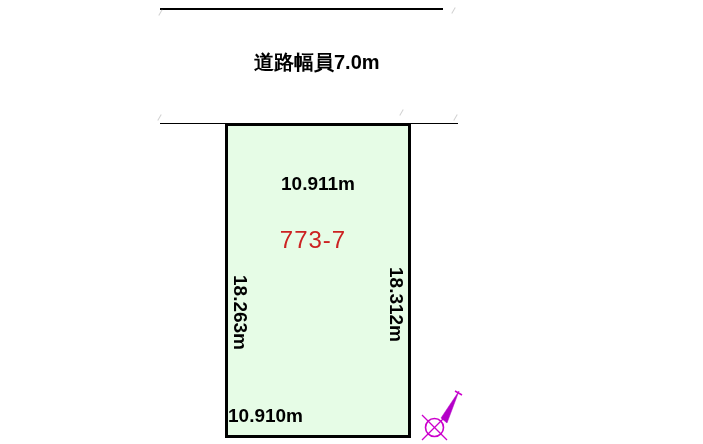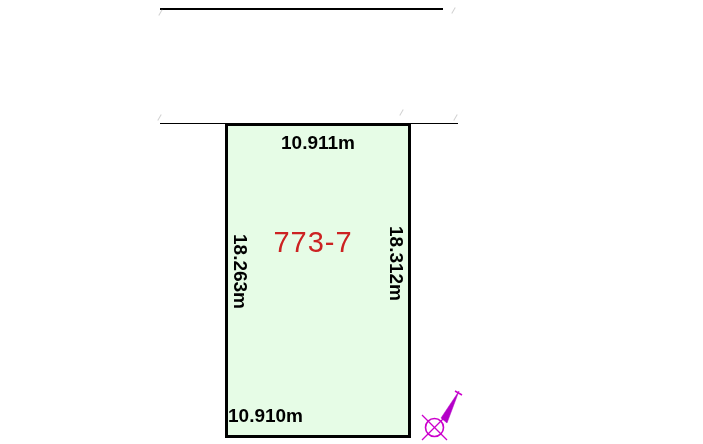--- a/index.html
+++ b/index.html
@@ -31,38 +31,39 @@
     box-sizing:border-box;
     background:#e6fce6;
     border:3px solid #000;
   }
   .dim-label{
     position:absolute;
     font-size:19px;
     font-weight:600;
     color:#000;
     white-space:nowrap;
+    margin-top:41px;
   }
   .dim-top{top:6px;left:0;right:0;text-align:center;}
   .dim-bottom{bottom:8px;left:0;right:0;text-align:left;}
   .dim-left{
     left:1px;top:108px;
     writing-mode:vertical-rl;
     text-orientation:mixed;
   }
   .dim-right{
     right:1px;top:100px;
     writing-mode:vertical-rl;
     text-orientation:mixed;
   }
   .parcel-number{
     position:absolute;
     top:100px;left:0;right:10px;
     text-align:center;
-    font-size:29px;
+    font-size:24px;
     color:#cc2222;
     letter-spacing:1px;
     white-space:nowrap;
   }
   .north-arrow{
     position:absolute;
     left:419px;top:389px;
     width:46px;height:54px;
   }
   .tick{
@@ -80,20 +81,21 @@
 
   <div class="road-line top"></div>
   <div class="road-line inner"></div>
 
   <div class="tick" style="left:157px;top:12px;"></div>
   <div class="tick" style="left:450px;top:10px;"></div>
   <div class="tick" style="left:156px;top:117px;"></div>
   <div class="tick" style="left:398px;top:112px;"></div>
   <div class="tick" style="left:452px;top:117px;"></div>
 
+  <div class="road-width-label">道路幅員7.0m</div>
 
   <div class="parcel">
     <div class="dim-label dim-top">10.911m</div>
     <div class="dim-label dim-left">18.263m</div>
     <div class="dim-label dim-right">18.312m</div>
     <div class="dim-label dim-bottom">10.910m</div>
     <div class="parcel-number">773-7</div>
   </div>
 
   <div class="north-arrow">

